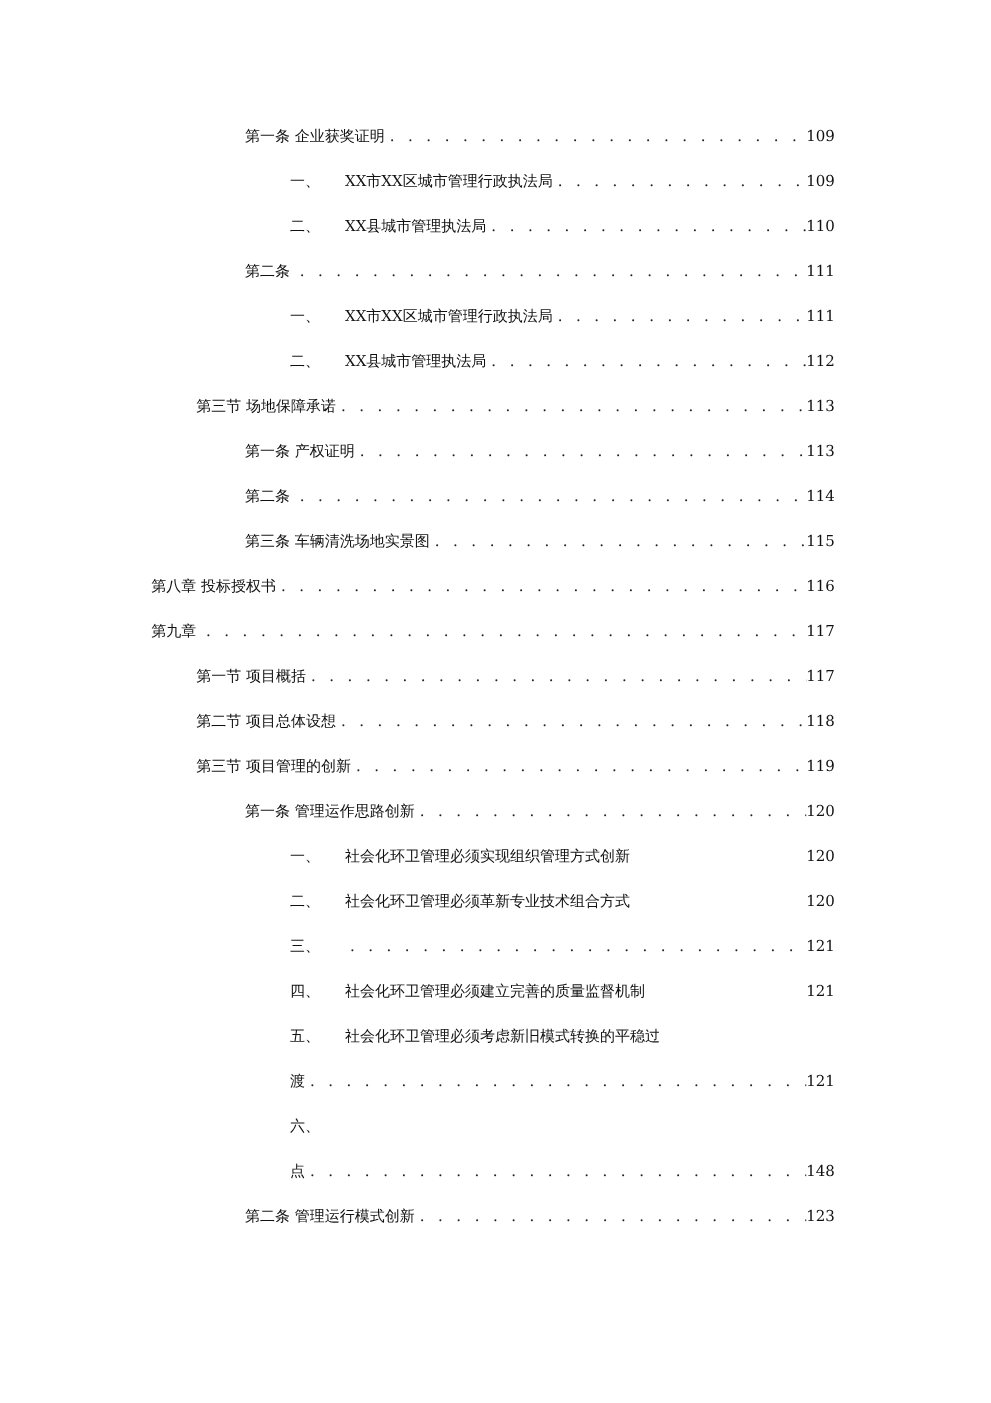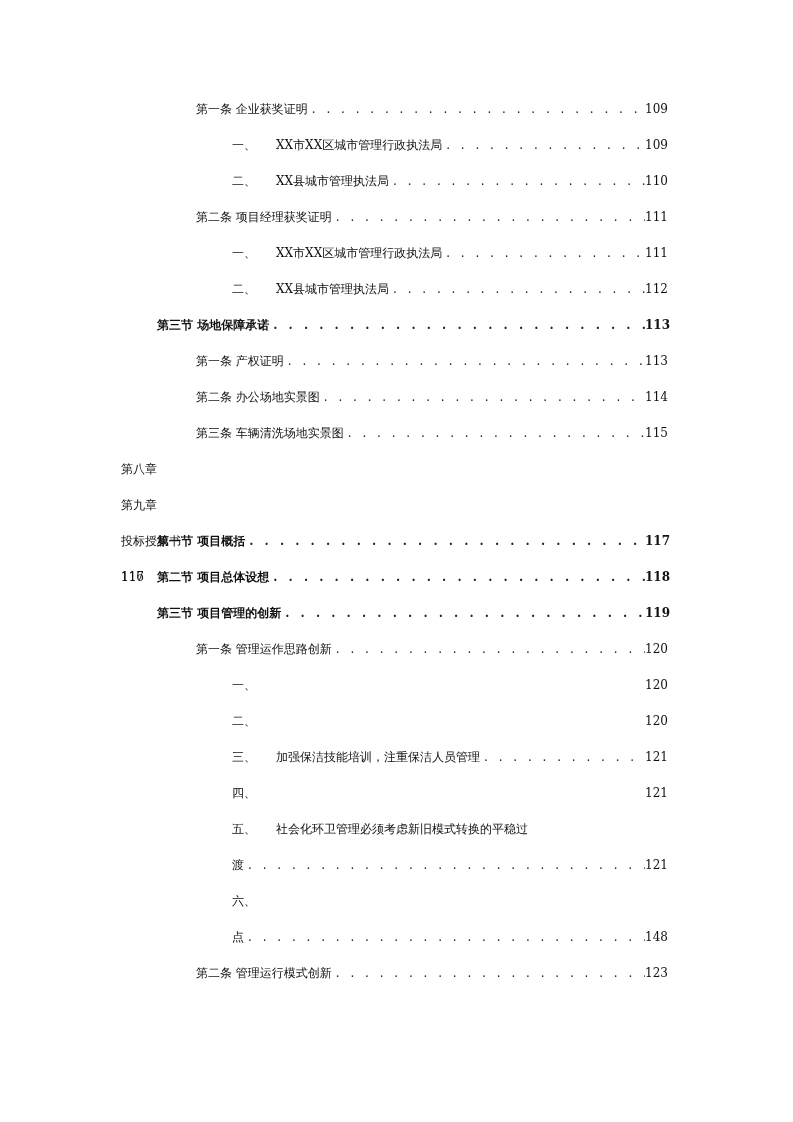--- a/index.html
+++ b/index.html
@@ -5,22 +5,22 @@
   html, body { margin: 0; padding: 0; background: #ffffff; }
   body { width: 793px; height: 1122px; position: relative; overflow: hidden;
          font-family: "DejaVu Serif", "Liberation Serif", serif; color: #111; }
   .toc { position: absolute; left: 0; top: 91px; width: 793px; }
   .row { position: absolute; height: 36px; line-height: 36px; font-size: 12px;
          display: flex; align-items: baseline; white-space: nowrap; right: 120px; }
   .row .dots { flex: 1; overflow: hidden; letter-spacing: 3.5px; color: #222; padding: 0 4px 0 4px; text-align: right; }
   .row .dots::before { content: ". . . . . . . . . . . . . . . . . . . . . . . . . . . . . . . . . . . . . . . . . . . . . . . . . . . . . . . . . . . . . . . . . . . . . . . . . . . . . . . . . . . . . . . . . . . . . . . . . . . ."; }
   .row .page { min-width: 28px; text-align: left; }
   .row.nodots .dots::before { content: ""; }
-  .l1 { left: 121px; flex-direction: column; }
-  .l2 { left: 157px; font-weight: bold; }
+  .l1 { left: 121px; }
+  .l2 { left: 157px; }
   .l3 { left: 196px; }
   .l4 { left: 232px; }
   .l4 .lbl { width: 44px; display: inline-block; }
   .cont { left: 232px; }
 </style>
 </head>
 <body>
 
 <div class="toc">
 
@@ -36,21 +36,21 @@
   </div>
 
   <div class="row l4" style="top:72px">
     <span class="lbl">二、</span>
       <span>XX县城市管理执法局</span>
       <span class="dots"></span>
       <span class="page">110</span>
   </div>
 
   <div class="row l3" style="top:108px">
-    <span>第二条</span>&nbsp;<span>项目经理获奖证明</span><span class="dots"></span><span class="page">111</span>
+    <span>第二条</span>&nbsp;<span class="dots"></span><span class="page">111</span>
   </div>
 
   <div class="row l4" style="top:144px">
     <span class="lbl">一、</span>
       <span>XX市XX区城市管理行政执法局</span>
       <span class="dots"></span>
       <span class="page">111</span>
   </div>
 
   <div class="row l4" style="top:180px">
@@ -62,21 +62,21 @@
 
   <div class="row l2" style="top:216px">
     <span>第三节</span>&nbsp;<span>场地保障承诺</span><span class="dots"></span><span class="page">113</span>
   </div>
 
   <div class="row l3" style="top:252px">
     <span>第一条</span>&nbsp;<span>产权证明</span><span class="dots"></span><span class="page">113</span>
   </div>
 
   <div class="row l3" style="top:288px">
-    <span>第二条</span>&nbsp;<span>办公场地实景图</span><span class="dots"></span><span class="page">114</span>
+    <span>第二条</span>&nbsp;<span class="dots"></span><span class="page">114</span>
   </div>
 
   <div class="row l3" style="top:324px">
     <span>第三条</span>&nbsp;<span>车辆清洗场地实景图</span><span class="dots"></span><span class="page">115</span>
   </div>
 
   <div class="row l1" style="top:360px">
     <span>第八章</span>&nbsp;<span>投标授权书</span><span class="dots"></span><span class="page">116</span>
   </div>
 
@@ -95,39 +95,41 @@
   <div class="row l2" style="top:504px">
     <span>第三节</span>&nbsp;<span>项目管理的创新</span><span class="dots"></span><span class="page">119</span>
   </div>
 
   <div class="row l3" style="top:540px">
     <span>第一条</span>&nbsp;<span>管理运作思路创新</span><span class="dots"></span><span class="page">120</span>
   </div>
 
   <div class="row l4 nodots" style="top:576px">
     <span class="lbl">一、</span>
+      <span>社会化环卫管理必须实现组织管理方式创新</span>
       <span class="dots"></span>
       <span class="page">120</span>
   </div>
 
   <div class="row l4 nodots" style="top:612px">
     <span class="lbl">二、</span>
+      <span>社会化环卫管理必须革新专业技术组合方式</span>
       <span class="dots"></span>
       <span class="page">120</span>
   </div>
 
   <div class="row l4" style="top:648px">
     <span class="lbl">三、</span>
-      <span>加强保洁技能培训，注重保洁人员管理</span>
       <span class="dots"></span>
       <span class="page">121</span>
   </div>
 
   <div class="row l4 nodots" style="top:684px">
     <span class="lbl">四、</span>
+      <span>社会化环卫管理必须建立完善的质量监督机制</span>
       <span class="dots"></span>
       <span class="page">121</span>
   </div>
 
   <div class="row l4 nodots" style="top:720px">
     <span class="lbl">五、</span>
       <span>社会化环卫管理必须考虑新旧模式转换的平稳过</span>
   </div>
   <div class="row cont" style="top:756px">
     <span>渡</span>

